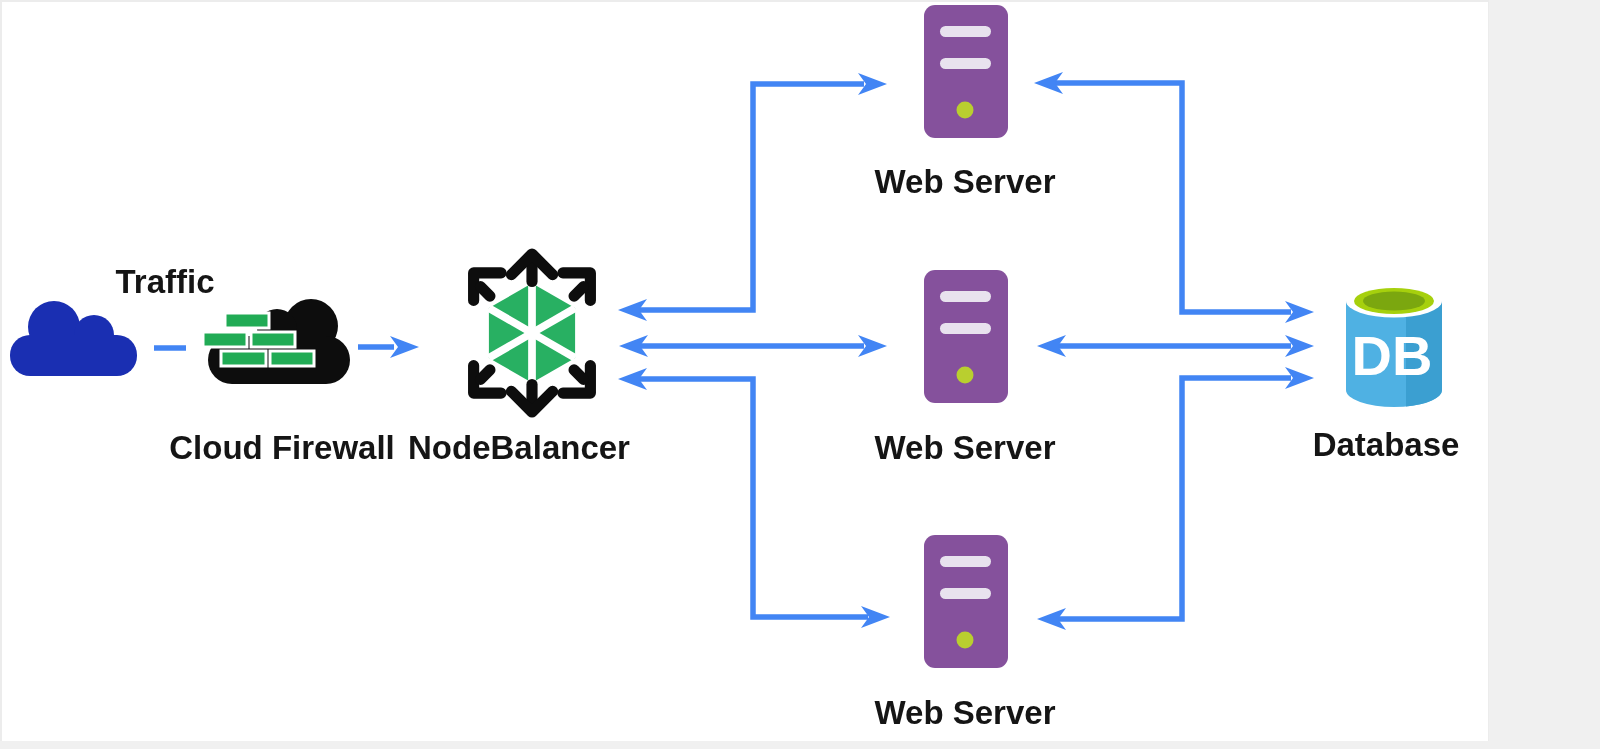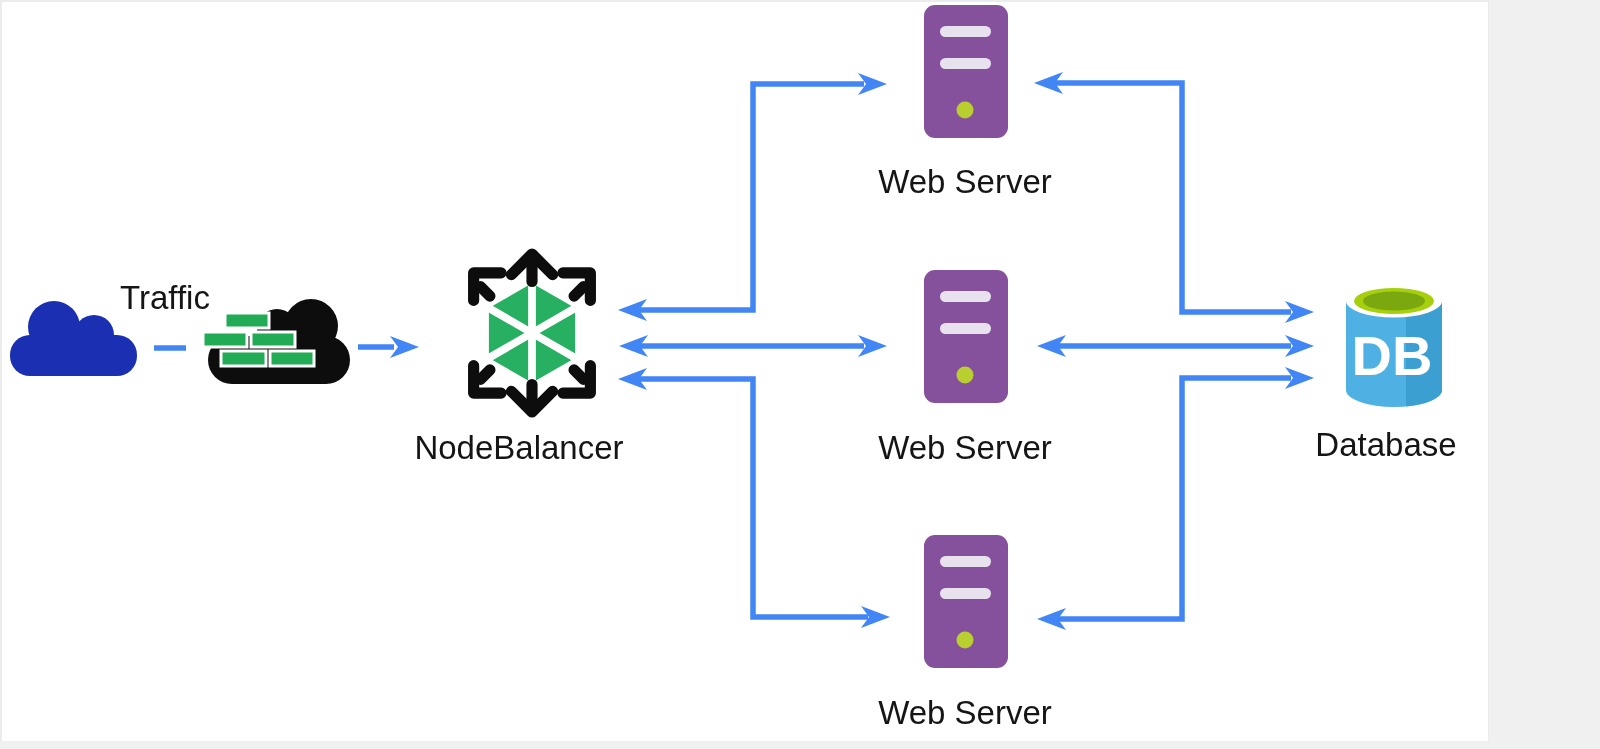--- a/index.html
+++ b/index.html
@@ -20,20 +20,21 @@
     box-sizing:border-box;
   }
   .icon{position:absolute;}
   .lbl{
     position:absolute;
     transform:translateX(-50%);
     font-size:33px;
     color:var(--label,#151515);
     white-space:nowrap;
     line-height:1.05;
+    font-weight:bold;
   }
   svg{overflow:visible;display:block;}
   .wire{stroke:var(--arrow,#4285f4);stroke-width:5.5;fill:none;}
   .head{fill:var(--arrow,#4285f4);}
   .nb-black{stroke:var(--nb-black,#0d0d0d);stroke-width:13;fill:none;
             stroke-linecap:round;stroke-linejoin:round;}
   .nb-spoke{stroke:#fff;stroke-width:9;}
   .brick{fill:var(--brick,#21ab55);stroke:#fff;stroke-width:3;}
 </style>
 </head>
@@ -89,36 +90,37 @@
     </g>
   </svg>
 
   <svg class="icon" style="left:6px;top:295px" width="132" height="80" viewBox="0 0 132 80">
     <g style="fill:var(--traffic-cloud)">
       <circle cx="46" cy="30" r="26"></circle>
       <circle cx="86" cy="38" r="20"></circle>
       <rect x="2" y="38" width="127" height="41" rx="20"></rect>
     </g>
   </svg>
-  <div class="lbl" style="left:163px;top:279px">Traffic</div>
+  <div class="lbl" style="left:163px;top:263px">Traffic</div>
 
   <svg class="icon" style="left:203px;top:294px" width="148" height="92" viewBox="0 0 148 92">
     <g style="fill:var(--firewall-cloud)">
       <circle cx="106" cy="30" r="27"></circle>
       <circle cx="72" cy="33" r="20"></circle>
       <rect x="3" y="40" width="142" height="48" rx="24"></rect>
     </g>
     <g>
       <rect class="brick" x="20" y="17" width="44" height="15"></rect>
       <rect class="brick" x="-2" y="36" width="44" height="15"></rect>
       <rect class="brick" x="46" y="36" width="44" height="15"></rect>
       <rect class="brick" x="16" y="55" width="45" height="15"></rect>
       <rect class="brick" x="65" y="55" width="44" height="15"></rect>
     </g>
   </svg>
+  <div class="lbl" style="left:280px;top:429px">Cloud Firewall</div>
 
   <svg class="icon" style="left:444px;top:240px" width="172" height="182" viewBox="0 0 200 212">
     <polygon points="100,48 150.2,77 150.2,135 100,164 49.8,135 49.8,77" style="fill:var(--nb-green)"></polygon>
     <g class="nb-spoke">
       <line x1="100" y1="106" x2="100" y2="48"></line>
       <line x1="100" y1="106" x2="150.2" y2="77"></line>
       <line x1="100" y1="106" x2="150.2" y2="135"></line>
       <line x1="100" y1="106" x2="100" y2="164"></line>
       <line x1="100" y1="106" x2="49.8" y2="135"></line>
       <line x1="100" y1="106" x2="49.8" y2="77"></line>

